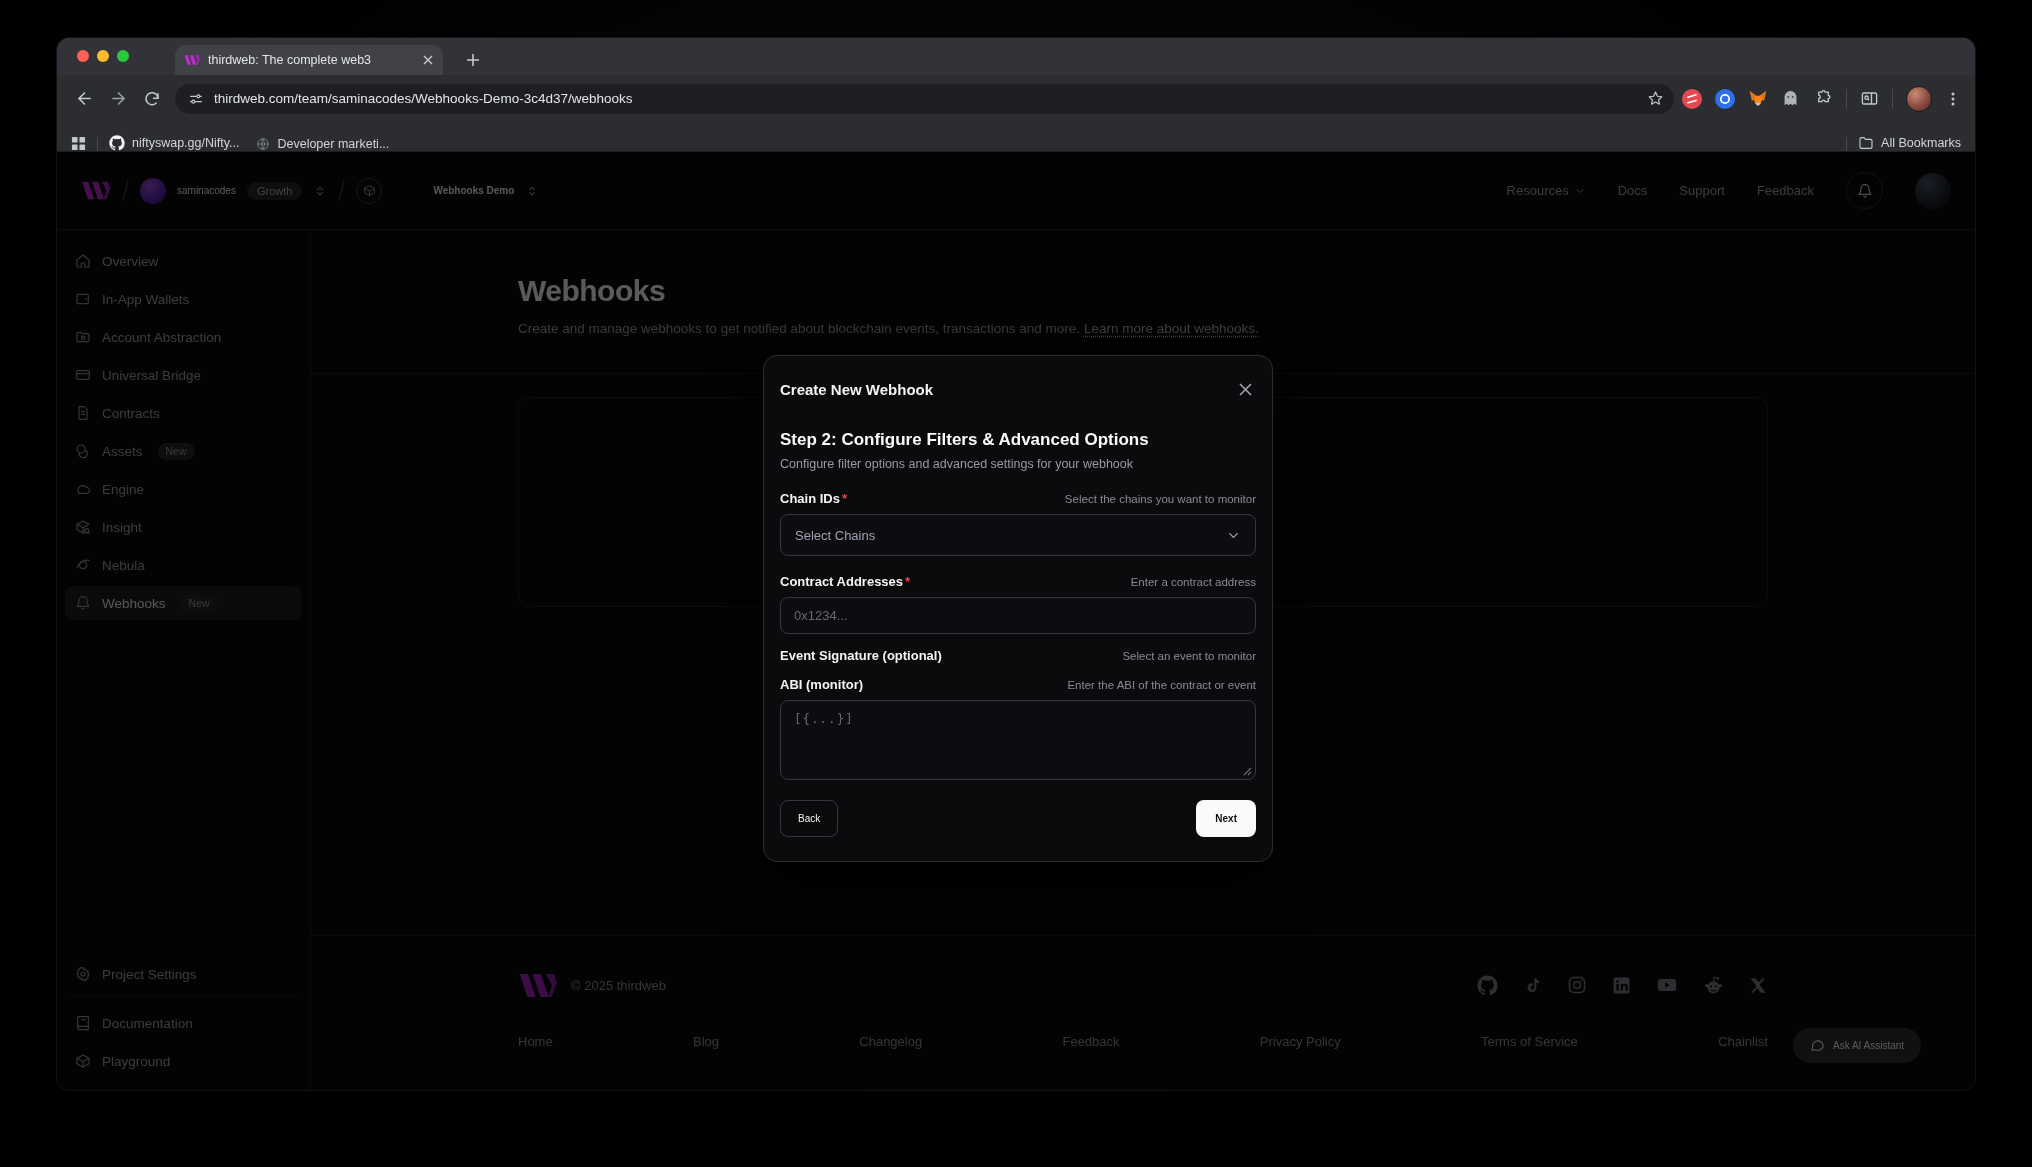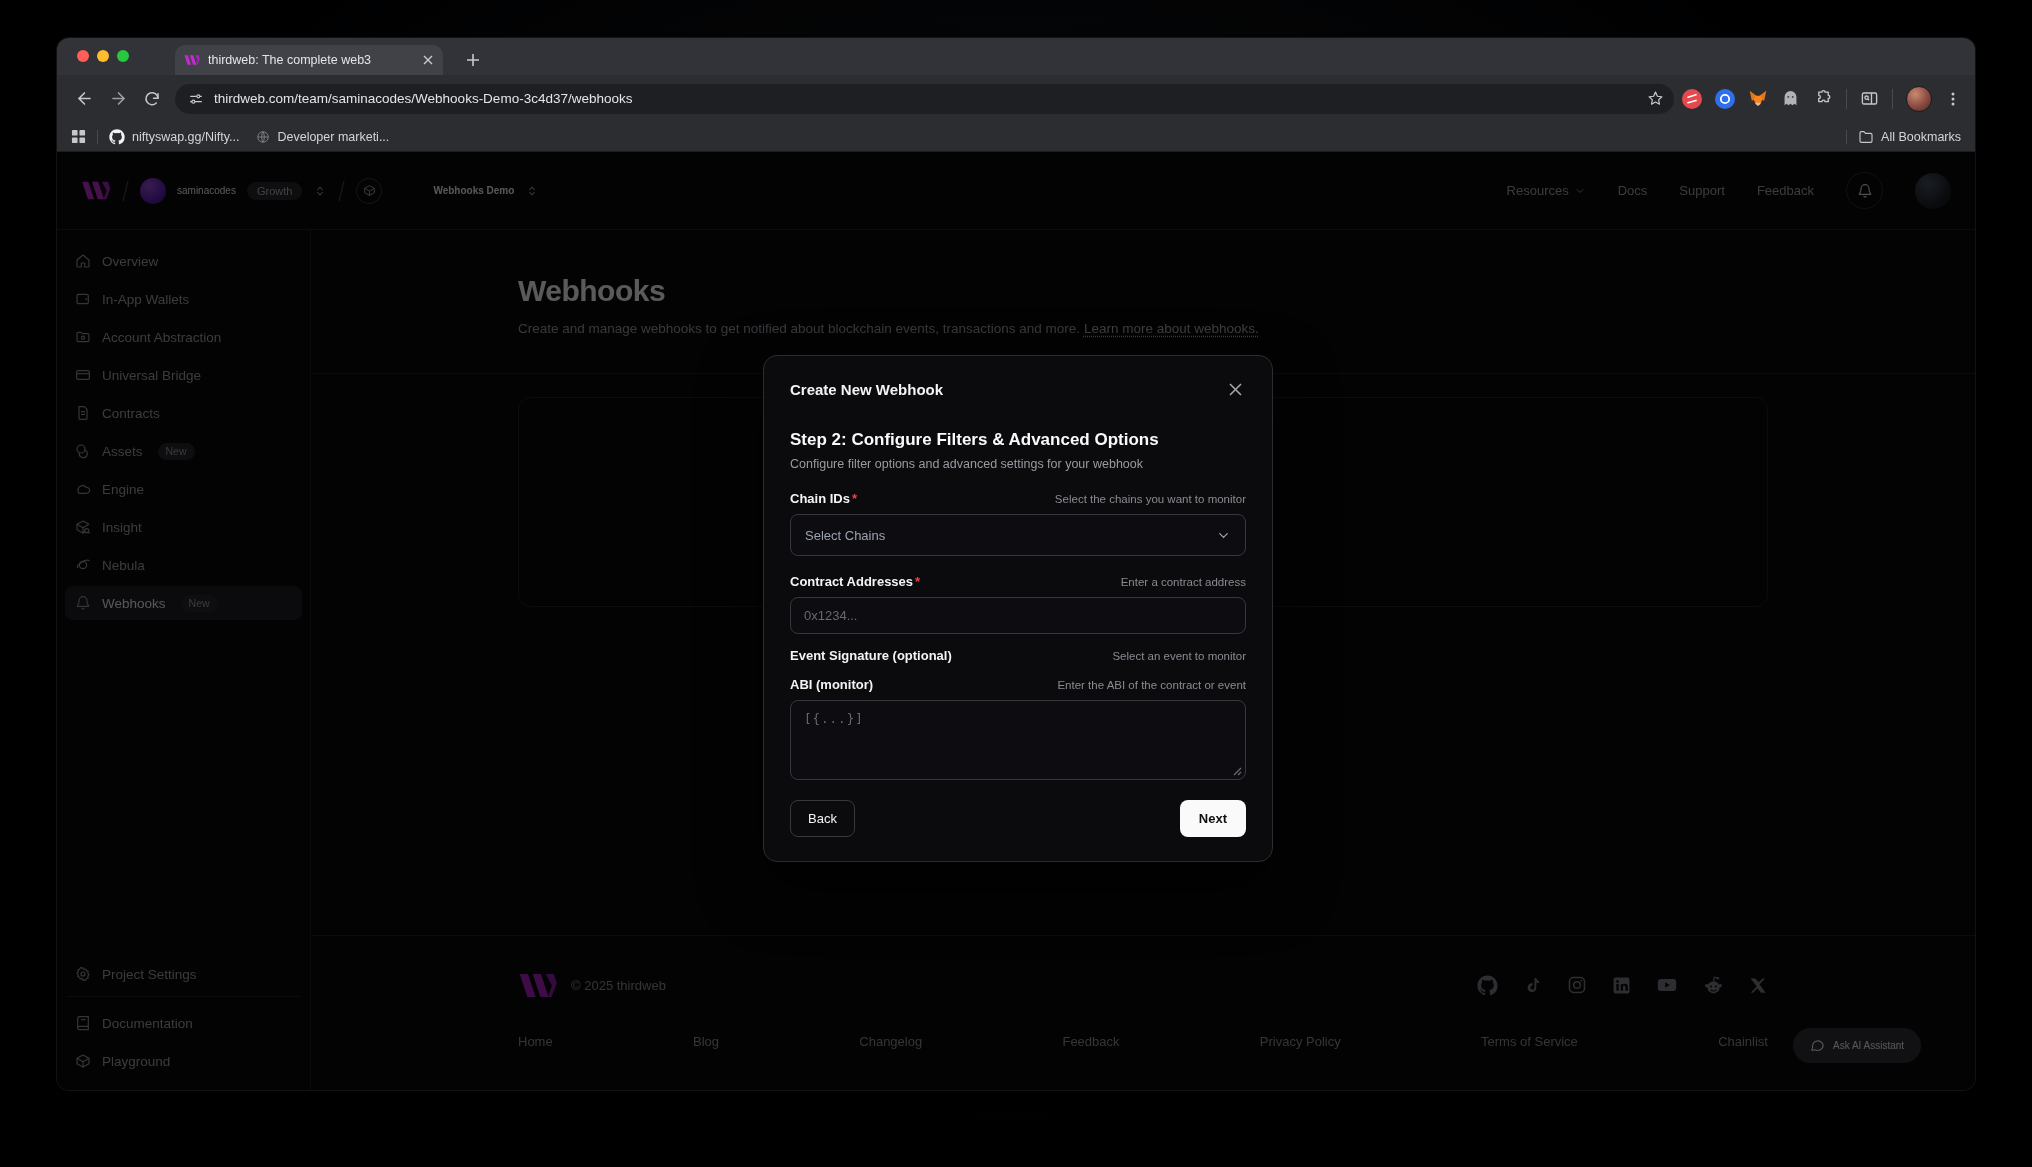--- a/index.html
+++ b/index.html
@@ -43,21 +43,21 @@
   }
   .url-text { font-size:13.5px; color:#e3e5e8; white-space:nowrap; overflow:hidden; flex:1; }
   .starbtn { width:26px; height:26px; display:flex; align-items:center; justify-content:center; flex:none; }
   .ext-area { display:flex; align-items:center; gap:13px; padding-right:4px; flex:none; }
   .vdiv { width:1px; height:20px; background:#4a4b50; }
   .chip { width:20px; height:20px; border-radius:50%; position:relative; flex:none; }
   .profile-avatar { width:26px; height:26px; border-radius:50%;
     background:radial-gradient(circle at 35% 30%, #c98a70, #8a4a42 55%, #4e2723); border:1px solid #1c1c1e; }
 
   
-  .bookmarks { height:30px; background:#2c2d31; display:flex; align-items:center; padding:0 14px; gap:11px;
+  .bookmarks { height:30px; background:#2c2d31; display:flex; align-items:flex-end; padding:0 14px; gap:11px;
     border-bottom:1px solid rgba(0,0,0,.35); }
   .bm { display:flex; align-items:center; gap:7px; font-size:12.5px; color:#d3d5d9; }
   .bm-spacer { flex:1; }
 
   
   .page { position:relative; height:938px; background:#0a0a0c; overflow:hidden; }
 
   .app-header { height:78px; border-bottom:1px solid #222227; display:flex; align-items:center; padding:0 24px; }
   .crumbs { display:flex; align-items:center; gap:11px; }
   .slash { width:7px; height:22px; }
@@ -100,21 +100,21 @@
   .socials { display:flex; align-items:center; gap:25px; color:#7e7e87; }
   .footer-links { top:804px; display:flex; justify-content:space-between; font-size:13px; color:#8f8f98; }
   .ask-ai { position:absolute; left:1482px; top:798px; height:35px; border-radius:18px; background:#303036;
     display:flex; align-items:center; gap:8px; padding:0 17px; color:#ececf0; font-size:10px; }
 
   
   .overlay { position:absolute; inset:0; background:rgba(0,0,0,.63); z-index:30; }
   .modal {
     position:absolute; left:706px; top:203px; width:510px; z-index:40;
     background:#0b0b0e; border:1px solid #2c2c32; border-radius:14px;
-    padding:22px 26px 24px; box-shadow:0 24px 60px rgba(0,0,0,.8);
+    padding:22px 16px 24px; box-shadow:0 24px 60px rgba(0,0,0,.8);
   }
   .modal-head { display:flex; align-items:center; justify-content:space-between; }
   .modal-title { font-size:15px; font-weight:600; color:#f4f4f5; }
   .modal-close { color:#a9a9b2; width:22px; height:22px; display:flex; align-items:center; justify-content:center; }
   .step-title { margin-top:30px; font-size:17px; font-weight:700; color:#fafafa; }
   .step-sub { margin-top:7px; font-size:12.5px; color:#9a9aa3; }
   .frow { display:flex; justify-content:space-between; align-items:center; }
   .frow.mt1 { margin-top:20px; } .frow.mt2 { margin-top:18px; } .frow.mt3 { margin-top:14px; }
   .flabel { font-size:13px; font-weight:600; color:#f4f4f5; }
   .req { color:#ef4444; margin-left:2px; }
@@ -132,21 +132,21 @@
   .tinput::placeholder { color:#686871; }
   .ta-wrap { position:relative; margin-top:8px; }
   .tarea {
     height:80px; width:100%; border:1px solid #37373e; border-radius:8px; background:#0d0d11;
     padding:10px 13px; font-size:12.5px; color:#e4e4e7; resize:none; outline:none; display:block;
     font-family:"DejaVu Sans Mono","Liberation Mono",monospace;
   }
   .tarea::placeholder { color:#686871; letter-spacing:1px; }
   .ta-grip { position:absolute; right:4px; bottom:4px; }
   .modal-actions { margin-top:20px; display:flex; justify-content:space-between; }
-  .btn { height:37px; border-radius:8px; font-size:13px; display:flex; align-items:center; cursor:pointer; }
+  .btn { height:37px; border-radius:8px; font-size:10px; display:flex; align-items:center; cursor:pointer; }
   .btn-back { padding:0 17px; border:1px solid #37373e; background:transparent; color:#f4f4f5; font-weight:500; }
   .btn-next { padding:0 19px; border:0; background:#fafafa; color:#101012; font-weight:600; }
 </style>
 </head>
 <body>
 
 <div class="window">
 
   <div class="tabstrip">
     <div class="traffic">

